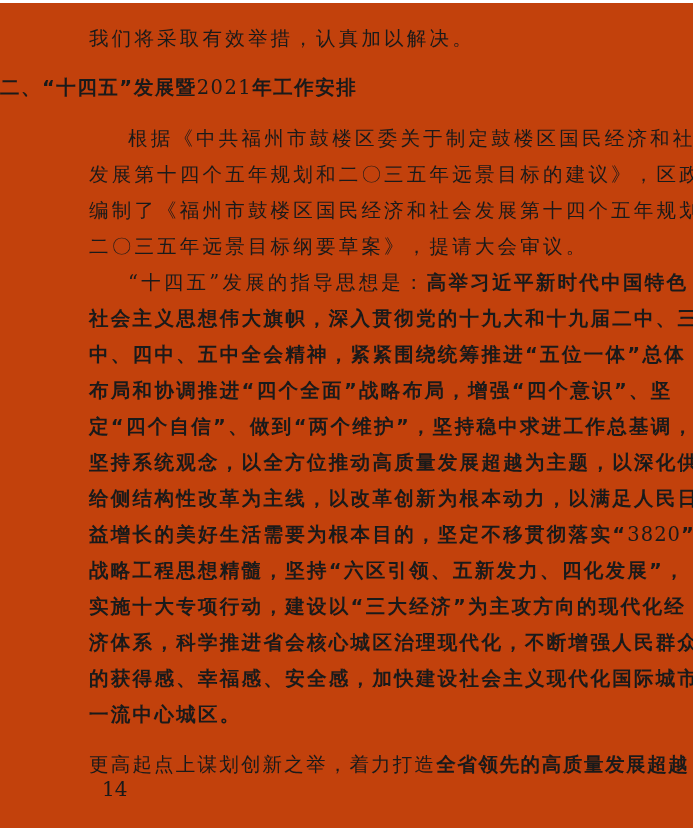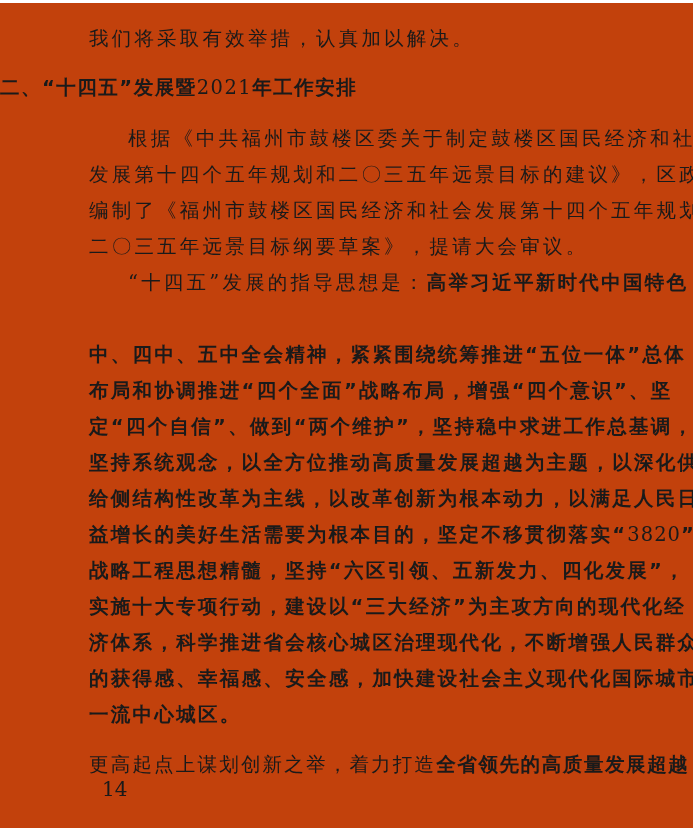--- a/index.html
+++ b/index.html
@@ -22,20 +22,21 @@
   <div class="line" style="top:23px">我们将采取有效举措，认真加以解决。</div>
 
   <div class="heading"><span>二、“十四五”发展暨</span><span class="num">2021</span><span>年工作安排</span></div>
 
   <div class="line indent" style="top:123px; width:480px">根据《中共福州市鼓楼区委关于制定鼓楼区国民经济和社会</div>
   <div class="line" style="top:159px">发展第十四个五年规划和二〇三五年远景目标的建议》，区政府</div>
   <div class="line" style="top:195px">编制了《福州市鼓楼区国民经济和社会发展第十四个五年规划和</div>
   <div class="line" style="top:231px">二〇三五年远景目标纲要草案》，提请大会审议。</div>
 
   <div class="line indent" style="top:267px"><span>“十四五”发展的指导思想是：</span><span class="bold">高举习近平新时代中国特色</span></div>
+  <div class="line bold" style="top:303px">社会主义思想伟大旗帜，深入贯彻党的十九大和十九届二中、三</div>
   <div class="line bold" style="top:375px">布局和协调推进“四个全面”战略布局，增强“四个意识”、坚</div>
   <div class="line bold" style="top:339px">中、四中、五中全会精神，紧紧围绕统筹推进“五位一体”总体</div>
   <div class="line bold" style="top:411px">定“四个自信”、做到“两个维护”，坚持稳中求进工作总基调，</div>
   <div class="line bold" style="top:447px">坚持系统观念，以全方位推动高质量发展超越为主题，以深化供</div>
   <div class="line bold" style="top:483px">给侧结构性改革为主线，以改革创新为根本动力，以满足人民日</div>
   <div class="line" style="top:519px"><span class="bold">益增长的美好生活需要为根本目的，坚定不移贯彻落实“</span><span style="letter-spacing:1px">3820</span><span class="bold">”</span></div>
   <div class="line bold" style="top:591px">实施十大专项行动，建设以“三大经济”为主攻方向的现代化经</div>
   <div class="line bold" style="top:555px">战略工程思想精髓，坚持“六区引领、五新发力、四化发展”，</div>
   <div class="line bold" style="top:627px">济体系，科学推进省会核心城区治理现代化，不断增强人民群众</div>
   <div class="line bold" style="top:663px">的获得感、幸福感、安全感，加快建设社会主义现代化国际城市</div>

